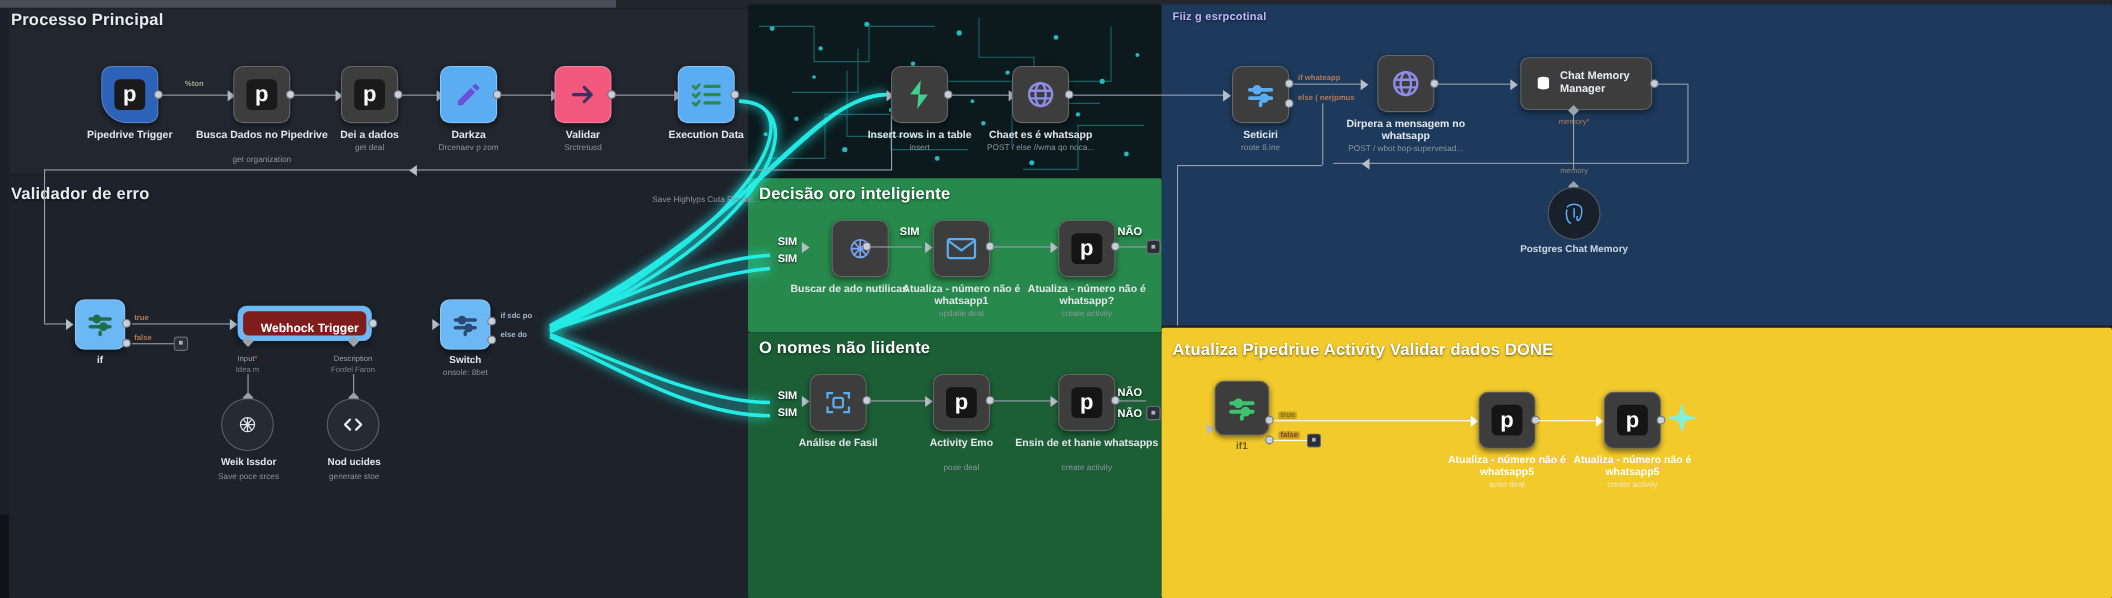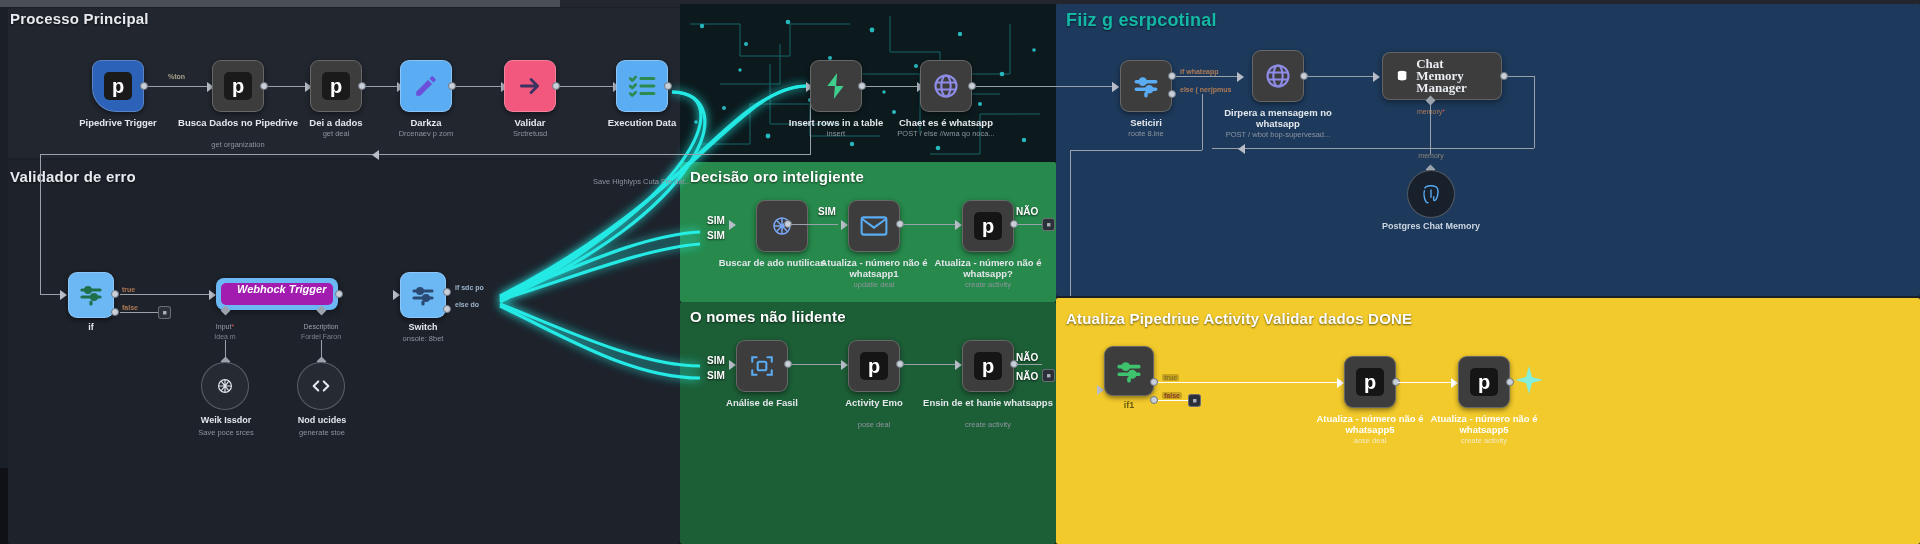--- a/index.html
+++ b/index.html
@@ -16,21 +16,21 @@
   #panel-main      { left:8px;   top:8px;   width:672px;  height:150px; background:#21262f; }
   #panel-validador { left:8px;   top:160px; width:672px;  height:384px; background:#1d222b; }
   #panel-circuit   { left:680px; top:4px;   width:376px;  height:160px; background:#0c1a1e; }
   #panel-fila      { left:1056px;top:4px;   width:864px;  height:292px; background:#1d3a5c; }
   #panel-decisao   { left:680px; top:162px; width:376px;  height:140px; background:#27894b; }
   #panel-nomes     { left:680px; top:302px; width:376px;  height:242px; background:#1c5e36; }
   #panel-atualiza  { left:1056px;top:298px; width:864px;  height:246px; background:#f2ca2b; }
 
   .t-main      { left:10px;   top:10px;  font-size:15px; color:#e8eaef; }
   .t-validador { left:10px;   top:168px; font-size:15px; color:#e8eaef; }
-  .t-fila      { left:1066px; top:10px;  font-size:18px; color:#14b8a6; }
+  .t-fila      { left:1066px; top:10px;  font-size:10px; color:#c4b5fd; }
   .t-decisao   { left:690px;  top:168px; font-size:15px; color:#ffffff; }
   .t-nomes     { left:690px;  top:308px; font-size:15px; color:#ffffff; }
   .t-atualiza  { left:1066px; top:310px; font-size:15px; color:#ffffff; }
 
   
   #circuit-deco { position:absolute; inset:0; opacity:.85; }
 
   
   .node { position:absolute; }
   .nbox { width:52px; height:52px; border-radius:9px; display:flex;
@@ -45,28 +45,28 @@
 
   .nlabel { position:absolute; top:57px; left:50%; transform:translateX(-50%);
             width:132px; text-align:center; font-size:9.5px; font-weight:bold;
             color:#e4e7ec; line-height:11px; }
   .nsub   { position:absolute; left:50%; transform:translateX(-50%);
             width:140px; text-align:center; font-size:7.5px; color:#8d949f;
             line-height:9px; }
 
   .pill { position:absolute; height:32px; border-radius:8px; background:#6cb8f5;
           padding:5px; box-shadow:0 2px 6px rgba(0,0,0,.45); }
-  .pill-in { height:100%; border-radius:5px; background:#a21caf; color:#fff;
-             font-size:11px; font-weight:bold; display:flex; align-items:flex-start;
-             gap:6px; padding:0 10px; white-space:nowrap;font-style:italic; }
+  .pill-in { height:100%; border-radius:5px; background:#7f1d1d; color:#fff;
+             font-size:11px; font-weight:bold; display:flex; align-items:flex-end;
+             gap:6px; padding:0 10px; white-space:nowrap; }
 
   .wide { position:absolute; height:48px; border-radius:8px; background:#3d3d3d;
           border:1px solid rgba(255,255,255,.2); display:flex; align-items:center;
           gap:9px; padding:0 14px; box-shadow:0 2px 6px rgba(0,0,0,.45); }
-  .wide-label { font-size:13px; color:#e9ecf1; font-weight:bold; line-height:12px;font-family:Liberation Serif, serif; }
+  .wide-label { font-size:10px; color:#e9ecf1; font-weight:bold; line-height:12px; }
 
   .circ { position:absolute; width:48px; height:48px; border-radius:50%;
           background:#252a33; border:1px solid rgba(255,255,255,.25);
           display:flex; align-items:center; justify-content:center; }
 
   .minibox { position:absolute; width:13px; height:13px; border-radius:3px;
              background:#2a2f38; border:1px solid rgba(255,255,255,.3);
              display:flex; align-items:center; justify-content:center;
              font-size:7px; color:#aab1bb; }
 

